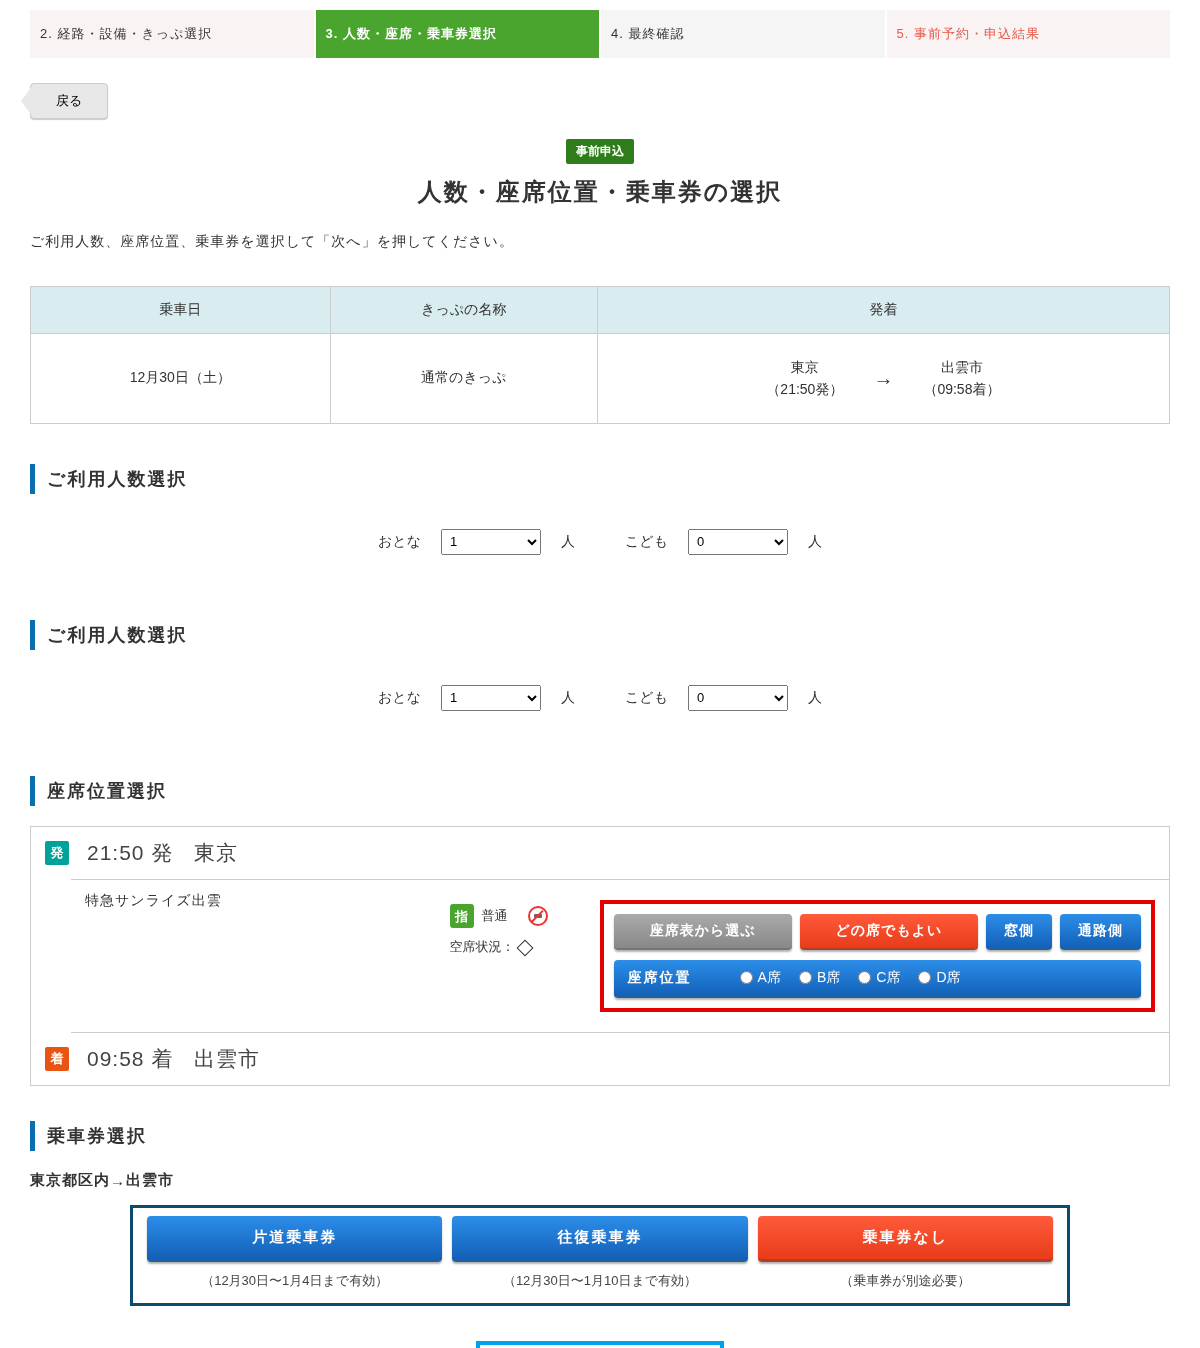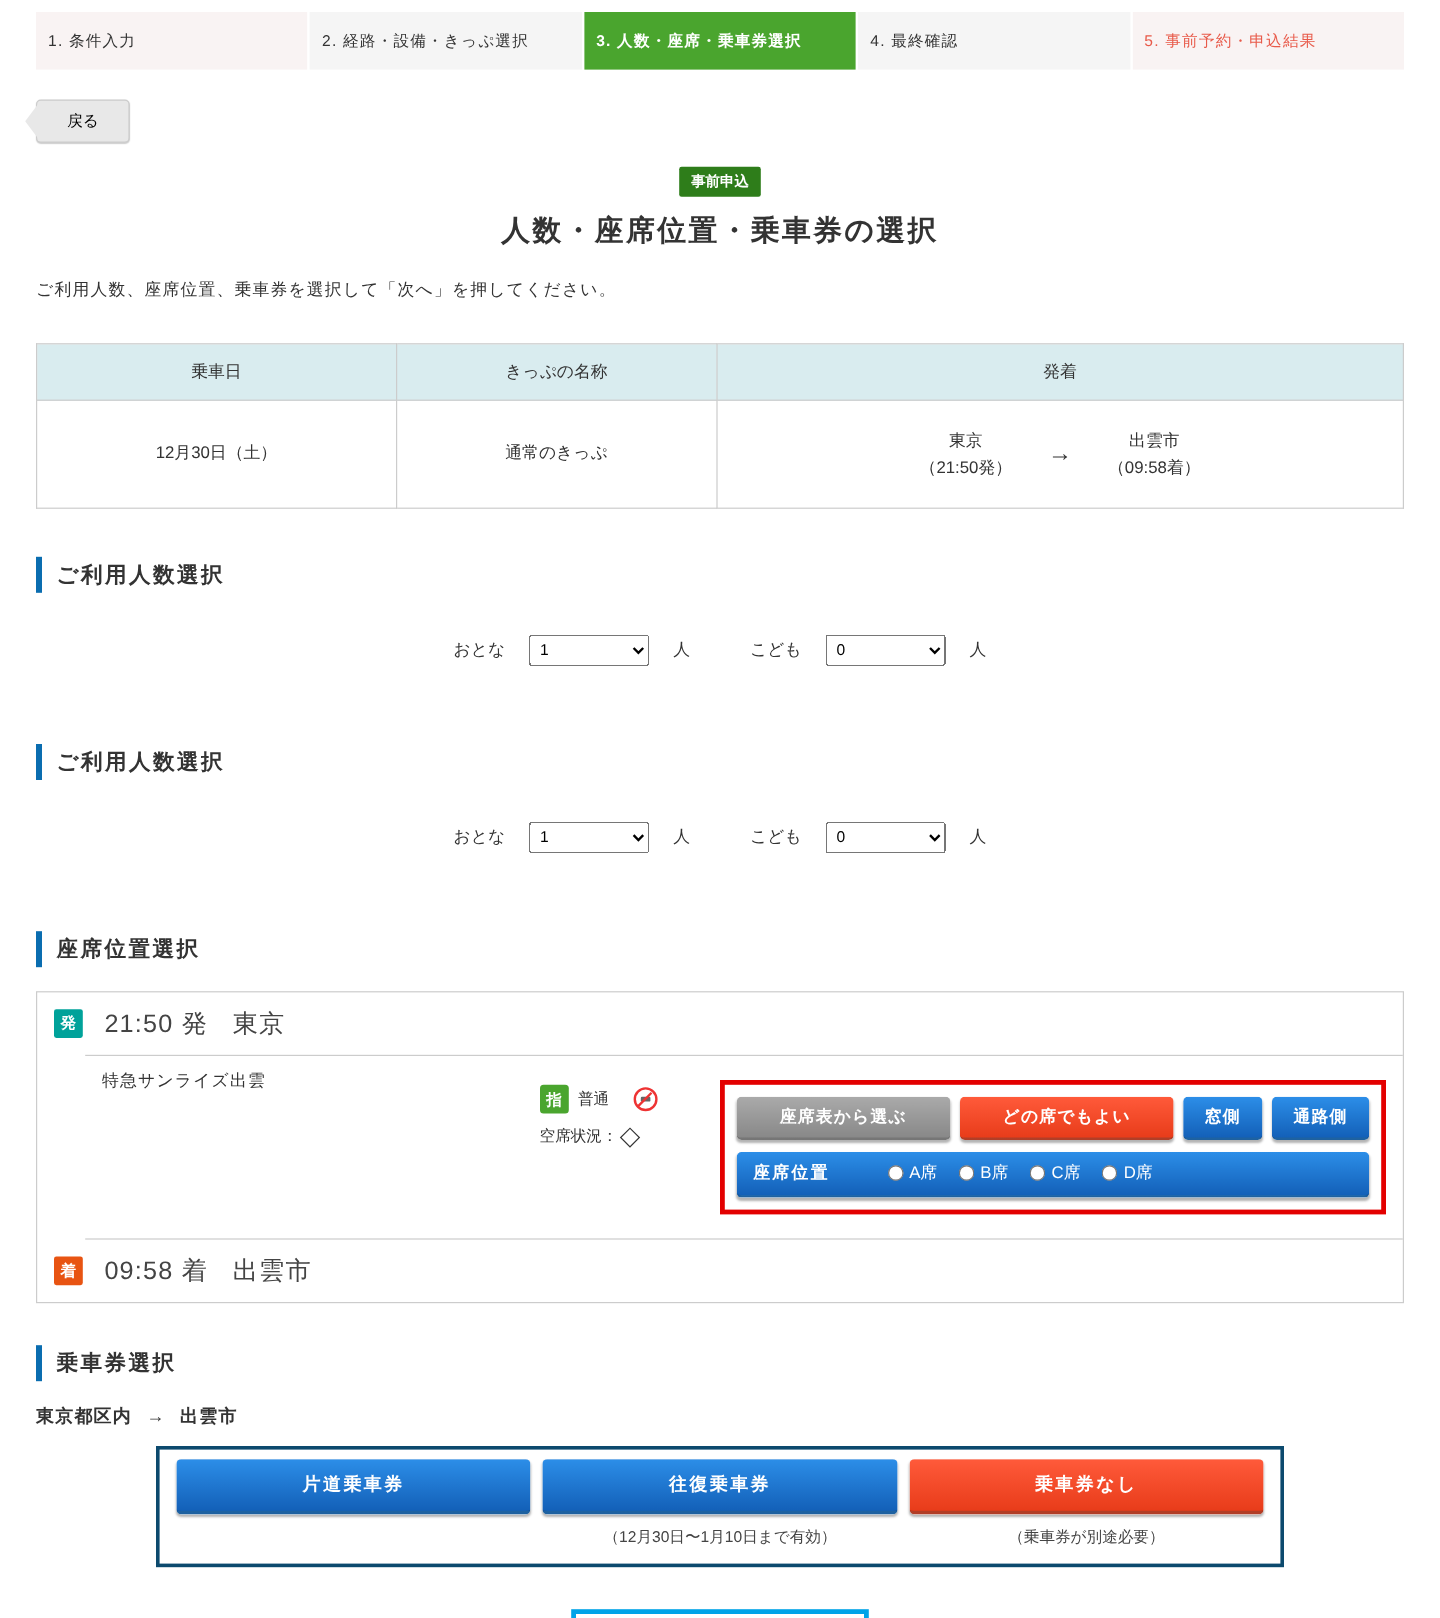--- a/index.html
+++ b/index.html
@@ -40,42 +40,41 @@
 .diamond { display:inline-block; width:12px; height:12px; border:1.5px solid #333; transform:rotate(45deg); margin-left:4px; vertical-align:middle; }
 .red-frame { border:4px solid #e30000; padding:10px; }
 .btn-row { display:flex; gap:8px; margin-bottom:10px; }
 .ui-btn { flex:initial; padding:8px 14px; font-size:14px; color:#fff; border:none; border-radius:4px; font-weight:bold; letter-spacing:1px; cursor:pointer; box-shadow:0 2px 2px rgba(0,0,0,0.3); text-align:center; border-bottom:2px solid rgba(0,0,0,0.3); }
 .btn-gray { background:linear-gradient(#aaa,#888); flex:1; }
 .btn-red { background:linear-gradient(#ff5a3a,#e83c1a); flex:1; }
 .btn-blue { background:linear-gradient(#2c8ee8,#1360b8); padding:8px 18px; }
 .pos-bar { background:linear-gradient(#2c8ee8,#1360b8); color:#fff; padding:9px 14px; border-radius:4px; display:flex; align-items:center; gap:18px; font-size:14px; box-shadow:0 2px 2px rgba(0,0,0,0.3); border-bottom:2px solid rgba(0,0,0,0.3); }
 .pos-label { font-weight:bold; letter-spacing:2px; margin-right:30px; }
 .radio-opt { display:flex; align-items:center; gap:5px; }
-.route-line { display:flex; align-items:center; gap:12px; font-size:15px; font-weight:bold; margin-bottom:15px; letter-spacing:1px; }
+.route-line { display:flex; align-items:center; gap:0; font-size:15px; font-weight:bold; margin-bottom:15px; letter-spacing:1px; }
 .ticket-frame { border:3px solid #0c4a6e; padding:8px 14px 8px; margin:0 100px; }
 .ticket-row { display:flex; gap:10px; }
 .ticket-card { flex:1; text-align:center; }
 .ticket-btn { width:100%; padding:12px 0; font-size:15px; color:#fff; border:none; border-radius:4px; font-weight:bold; letter-spacing:2px; cursor:pointer; box-shadow:0 2px 2px rgba(0,0,0,0.3); border-bottom:3px solid rgba(0,0,0,0.3); }
 .ticket-blue { background:linear-gradient(#2c8ee8,#1360b8); }
 .ticket-red { background:linear-gradient(#ff5a3a,#e83c1a); }
 .ticket-note { font-size:13px; color:#444; padding:10px 0 5px; }
 .next-wrap { display:flex; justify-content:center; margin-top:35px; }
 .next-frame { border:4px solid #00a3e8; padding:6px; }
 .next-btn { background:linear-gradient(#ff8a2e,#e85a0a); color:#fff; font-size:18px; font-weight:bold; letter-spacing:2px; padding:14px 30px; border:1px solid #fff; box-shadow:inset 0 0 0 1px #c44a00; cursor:pointer; display:flex; align-items:center; gap:8px; }
 .next-btn .sub { font-size:13px;margin-top:28px; }
 .tri { font-size:11px; margin-left:10px; }
 .step5 { color:#e85a4a; }
 </style>
 </head>
 <body>
 
 
 
 <div class="steps">
-  <div class="step">1. 条件入力</div>
   <div class="step">2. 経路・設備・きっぷ選択</div>
   <div class="step active">3. 人数・座席・乗車券選択</div>
   <div class="step">4. 最終確認</div>
   <div class="step step5">5. 事前予約・申込結果</div>
 </div>
 
 <button class="back-btn">戻る</button>
 
 <div class="title-row">
   <span class="badge-green">事前申込</span>
@@ -182,20 +181,21 @@
 <h2 class="sec-heading">乗車券選択</h2>
 <div class="route-line">
   <span>東京都区内</span>
   <span>→</span>
   <span>出雲市</span>
 </div>
 <div class="ticket-frame">
   <div class="ticket-row">
     <div class="ticket-card">
       <button class="ticket-btn ticket-blue">片道乗車券</button>
+      <div class="ticket-note">（12月30日〜1月4日まで有効）</div>
     </div>
     <div class="ticket-card">
       <button class="ticket-btn ticket-blue">往復乗車券</button>
       <div class="ticket-note">（12月30日〜1月10日まで有効）</div>
     </div>
     <div class="ticket-card">
       <button class="ticket-btn ticket-red">乗車券なし</button>
       <div class="ticket-note">（乗車券が別途必要）</div>
     </div>
   </div>

